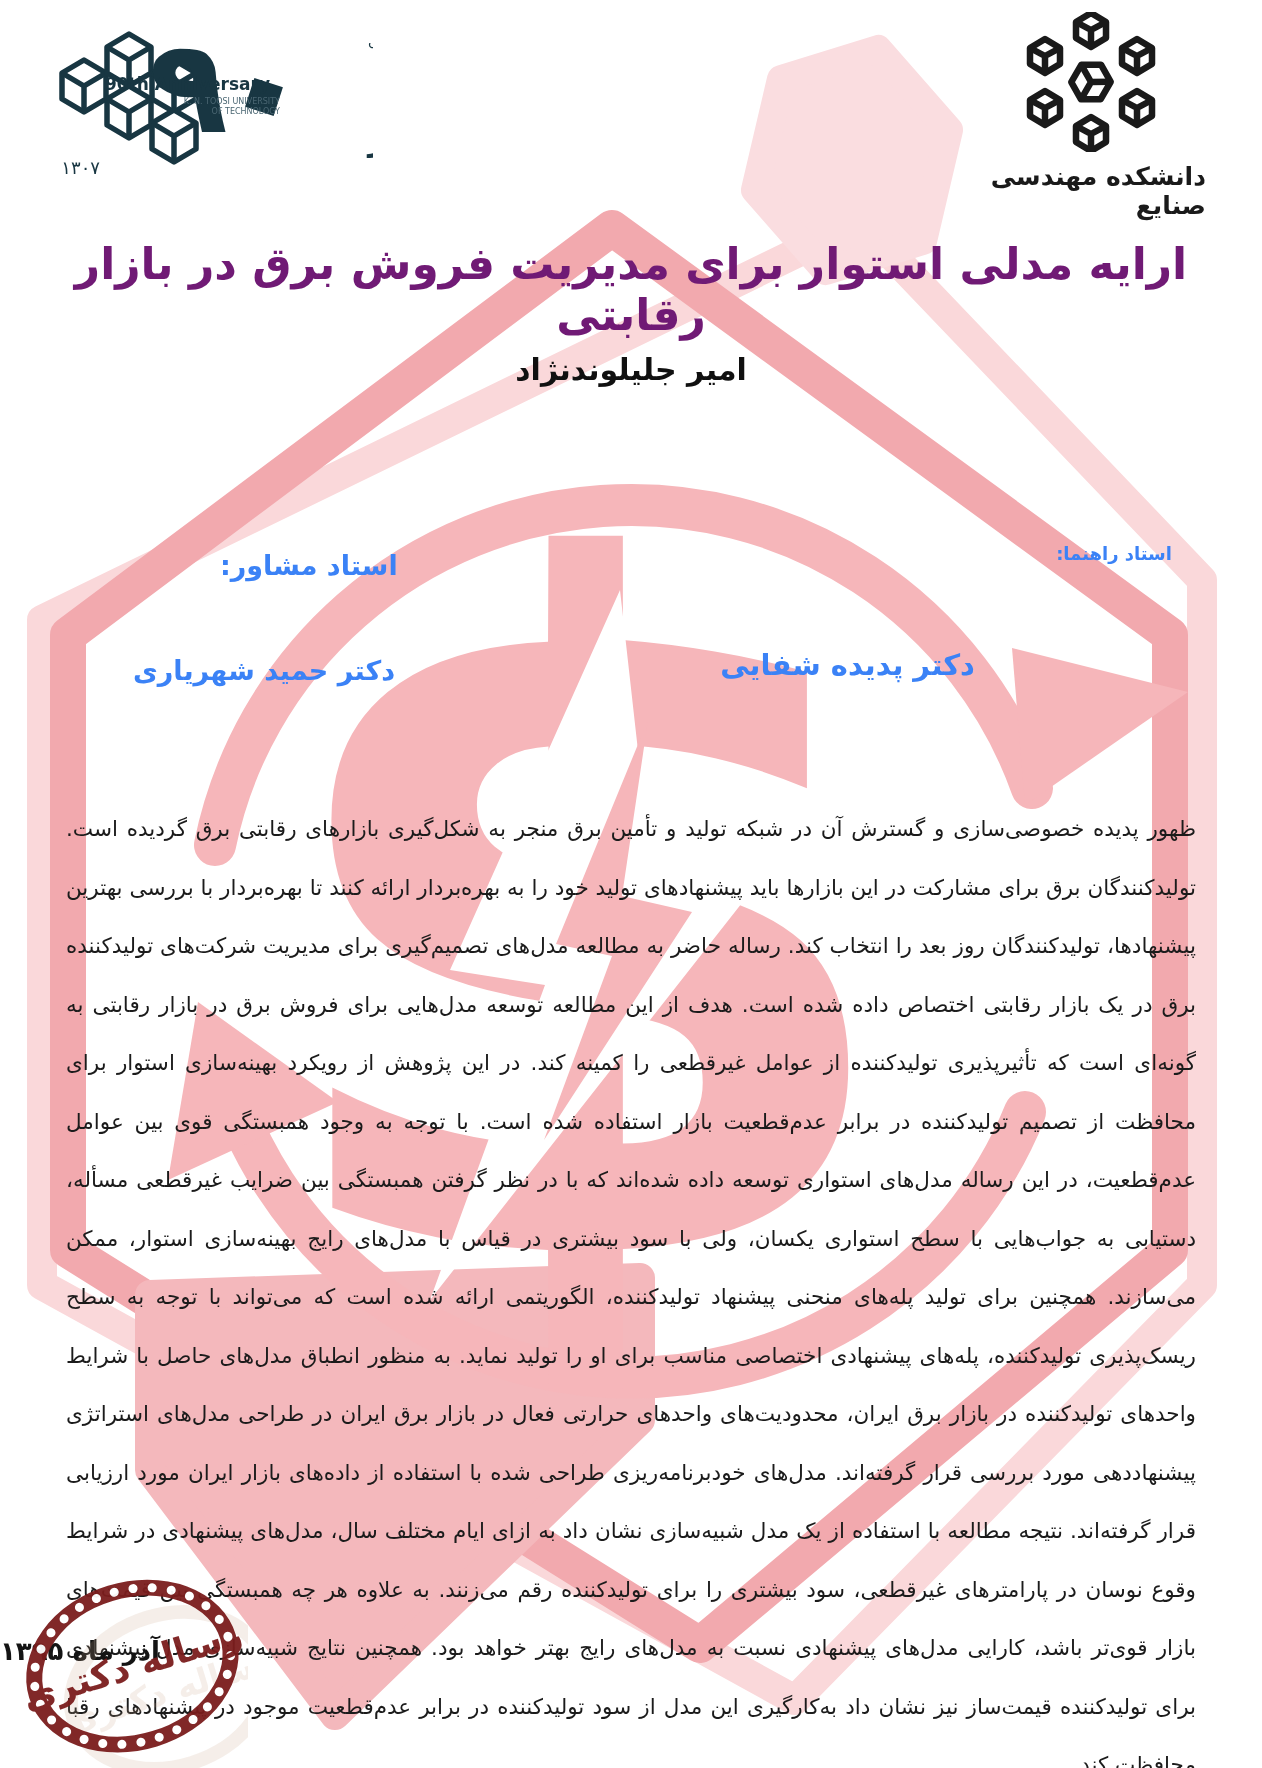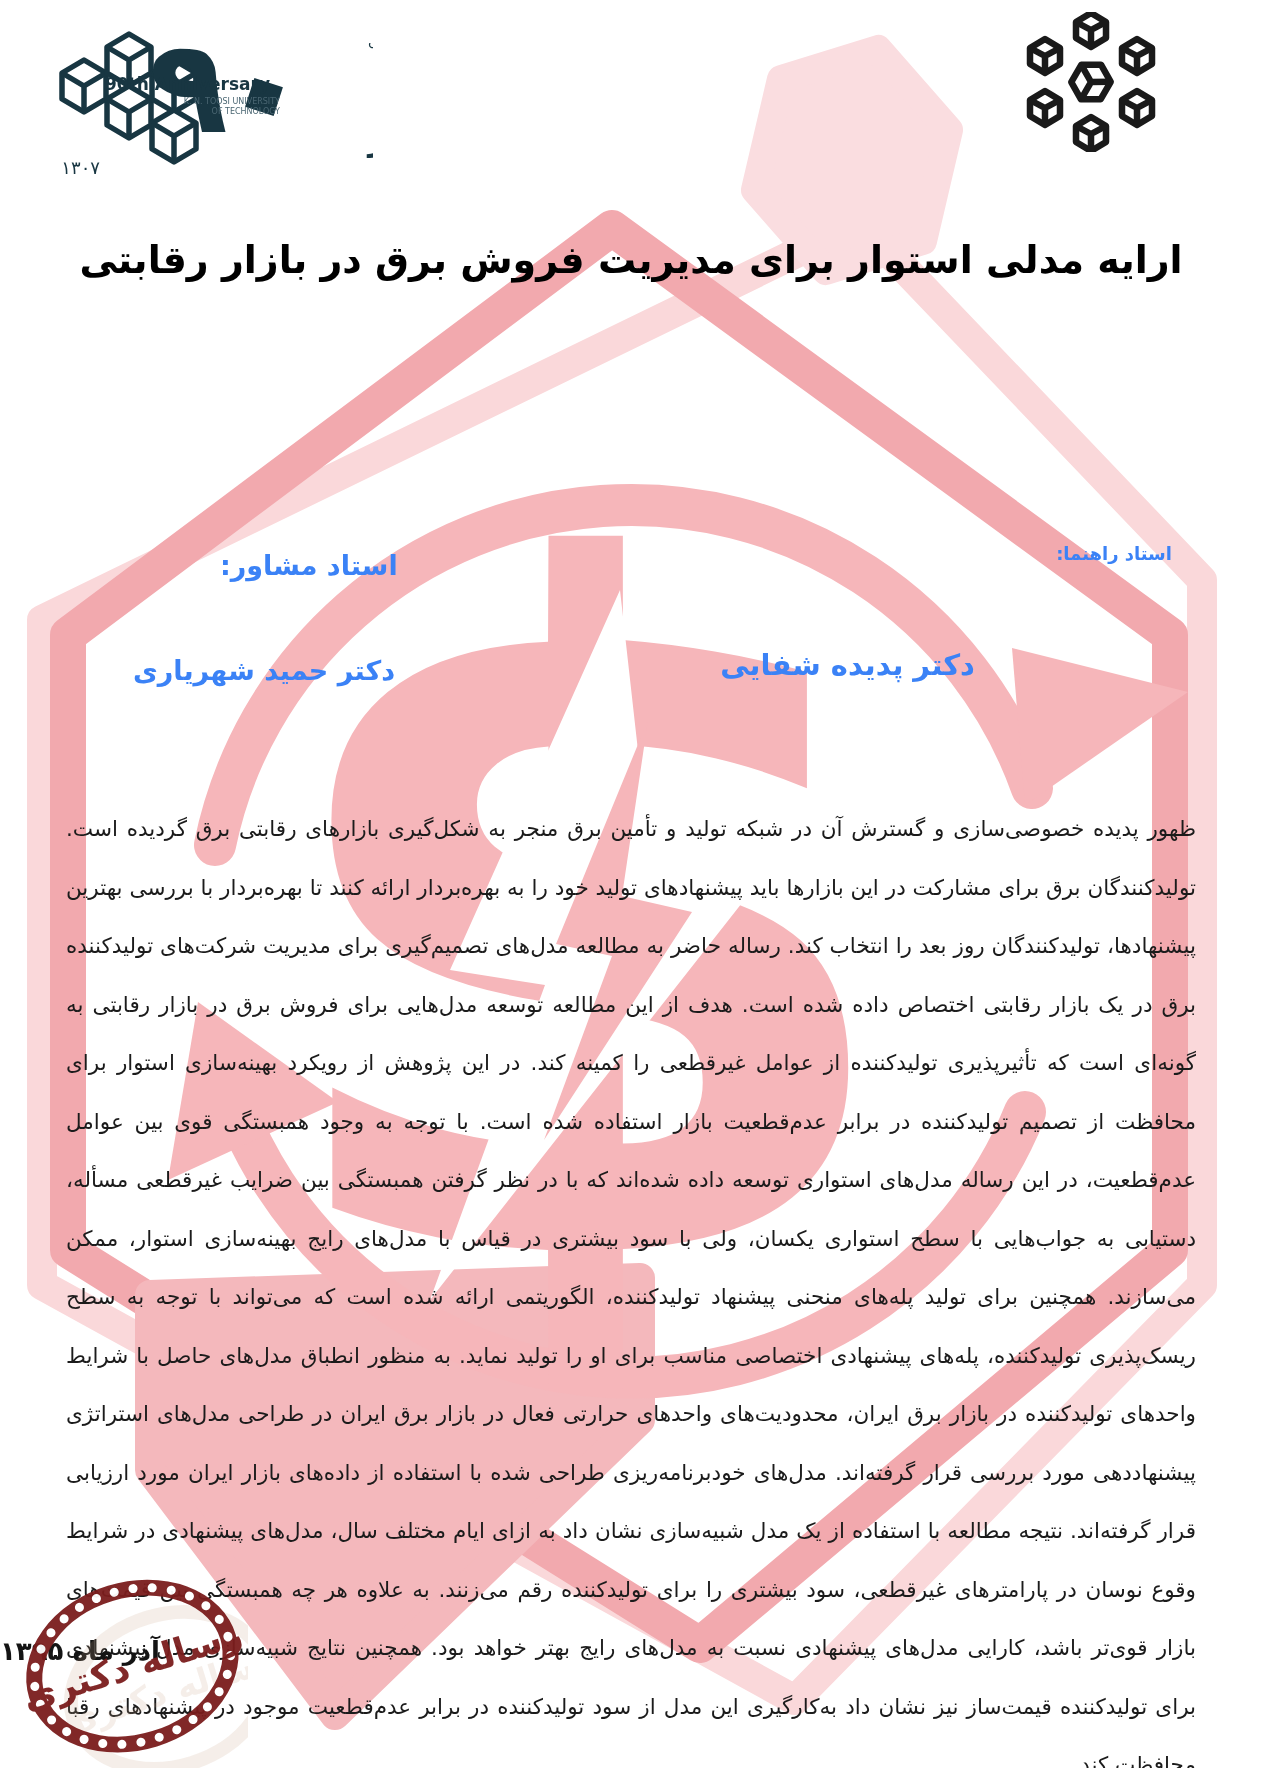--- a/index.html
+++ b/index.html
@@ -11,21 +11,21 @@
     direction:rtl;
     font-family:"DejaVu Sans","Liberation Sans",sans-serif;
   }
   .watermark{position:absolute;inset:0;z-index:0;}
   .content-layer{position:absolute;inset:0;z-index:1;}
   .logo-left{position:absolute;left:28px;top:14px;}
   .logo-right{position:absolute;right:56px;top:12px;width:230px;display:flex;flex-direction:column;align-items:center;}
   .faculty-name{margin-top:10px;font-size:25px;font-weight:bold;color:#1a1a1a;letter-spacing:0;}
   .thesis-title{
     position:absolute;top:238px;left:60px;right:60px;
-    text-align:center;font-size:38px;font-weight:bold;color:#000000;margin:0;
+    text-align:center;font-size:44px;font-weight:bold;color:#701a75;margin:0;
   }
   .author-name{
     position:absolute;top:352px;left:60px;right:60px;
     text-align:center;font-size:30px;font-weight:bold;color:#101010;
   }
   .people{position:absolute;top:0;left:0;width:100%;height:0;}
   .people span{position:absolute;white-space:nowrap;font-weight:bold;color:#3b82f6;}
   .sup-label{right:90px;top:543px;font-size:18px;}
   .sup-name{right:287px;top:648px;font-size:29px;}
   .adv-label{left:220px;top:550px;font-size:27px;}
@@ -129,23 +129,25 @@
           <g transform="translate(32,44)">
             <path d="M0,-17 L15,-8 L15,8 L0,17 L-15,8 L-15,-8 Z"></path>
             <path d="M-15,-8 L0,0 L15,-8 M0,0 L0,17" fill="none"></path>
           </g>
           <g transform="translate(78,70) rotate(30)">
             <path d="M0,-20 L17,-10 L17,10 L0,20 L-17,10 L-17,-10 Z"></path>
             <path d="M-17,-10 L0,0 L17,-10 M0,0 L0,20" fill="none"></path>
           </g>
         </g>
       </svg>
+      <div class="faculty-name">دانشکده مهندسی صنایع</div>
     </div>
 
     <h1 class="thesis-title">ارایه مدلی استوار برای مدیریت فروش برق در بازار رقابتی</h1>
+    <div class="author-name">امیر جلیلوندنژاد</div>
 
     <section class="people">
       <span class="sup-label">استاد راهنما:</span>
       <span class="sup-name">دکتر پدیده شفایی</span>
       <span class="adv-label">استاد مشاور:</span>
       <span class="adv-name">دکتر حمید شهریاری</span>
     </section>
 
     <p class="abstract">ظهور پدیده خصوصی‌سازی و گسترش آن در شبکه تولید و تأمین برق منجر به شکل‌گیری بازارهای رقابتی برق گردیده است. تولیدکنندگان برق برای مشارکت در این بازارها باید پیشنهادهای تولید خود را به بهره‌بردار ارائه کنند تا بهره‌بردار با بررسی بهترین پیشنهادها، تولیدکنندگان روز بعد را انتخاب کند. رساله حاضر به مطالعه مدل‌های تصمیم‌گیری برای مدیریت شرکت‌های تولیدکننده برق در یک بازار رقابتی اختصاص داده شده است. هدف از این مطالعه توسعه مدل‌هایی برای فروش برق در بازار رقابتی به گونه‌ای است که تأثیرپذیری تولیدکننده از عوامل غیرقطعی را کمینه کند. در این پژوهش از رویکرد بهینه‌سازی استوار برای محافظت از تصمیم تولیدکننده در برابر عدم‌قطعیت بازار استفاده شده است. با توجه به وجود همبستگی قوی بین عوامل عدم‌قطعیت، در این رساله مدل‌های استواری توسعه داده شده‌اند که با در نظر گرفتن همبستگی بین ضرایب غیرقطعی مسأله، دستیابی به جواب‌هایی با سطح استواری یکسان، ولی با سود بیشتری در قیاس با مدل‌های رایج بهینه‌سازی استوار، ممکن می‌سازند. همچنین برای تولید پله‌های منحنی پیشنهاد تولیدکننده، الگوریتمی ارائه شده است که می‌تواند با توجه به سطح ریسک‌پذیری تولیدکننده، پله‌های پیشنهادی اختصاصی مناسب برای او را تولید نماید. به منظور انطباق مدل‌های حاصل با شرایط واحدهای تولیدکننده در بازار برق ایران، محدودیت‌های واحدهای حرارتی فعال در بازار برق ایران در طراحی مدل‌های استراتژی پیشنهاددهی مورد بررسی قرار گرفته‌اند. مدل‌های خودبرنامه‌ریزی طراحی شده با استفاده از داده‌های بازار ایران مورد ارزیابی قرار گرفته‌اند. نتیجه مطالعه با استفاده از یک مدل شبیه‌سازی نشان داد به ازای ایام مختلف سال، مدل‌های پیشنهادی در شرایط وقوع نوسان در پارامترهای غیرقطعی، سود بیشتری را برای تولیدکننده رقم می‌زنند. به علاوه هر چه همبستگی بین قیمت‌های بازار قوی‌تر باشد، کارایی مدل‌های پیشنهادی نسبت به مدل‌های رایج بهتر خواهد بود. همچنین نتایج شبیه‌سازی مدل پیشنهادی برای تولیدکننده قیمت‌ساز نیز نشان داد به‌کارگیری این مدل از سود تولیدکننده در برابر عدم‌قطعیت موجود در پیشنهادهای رقبا محافظت کند.</p>
 

